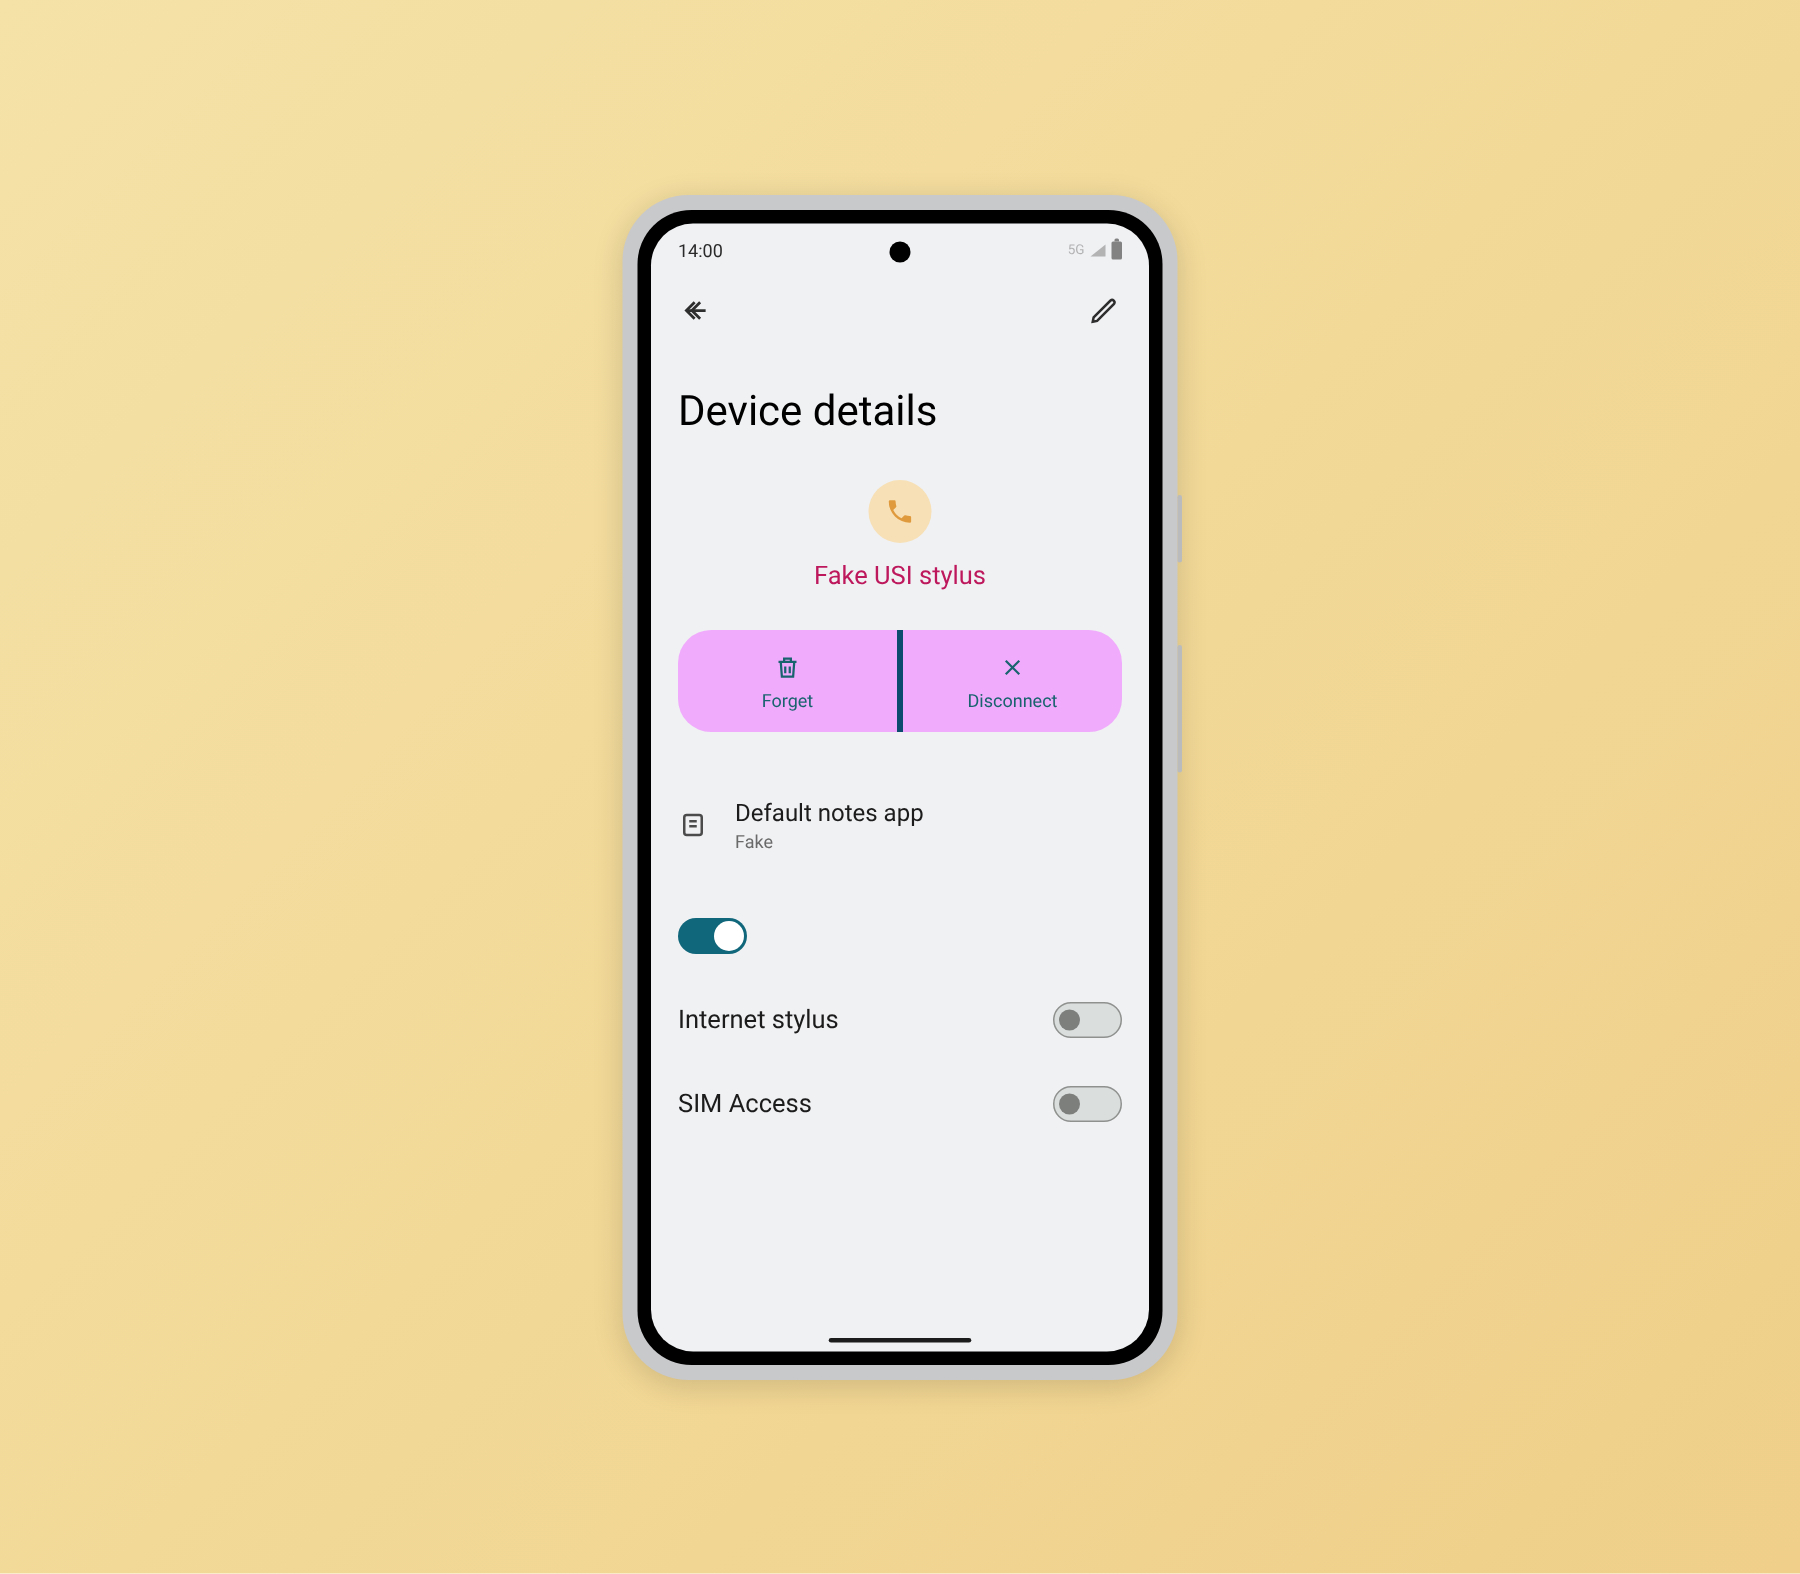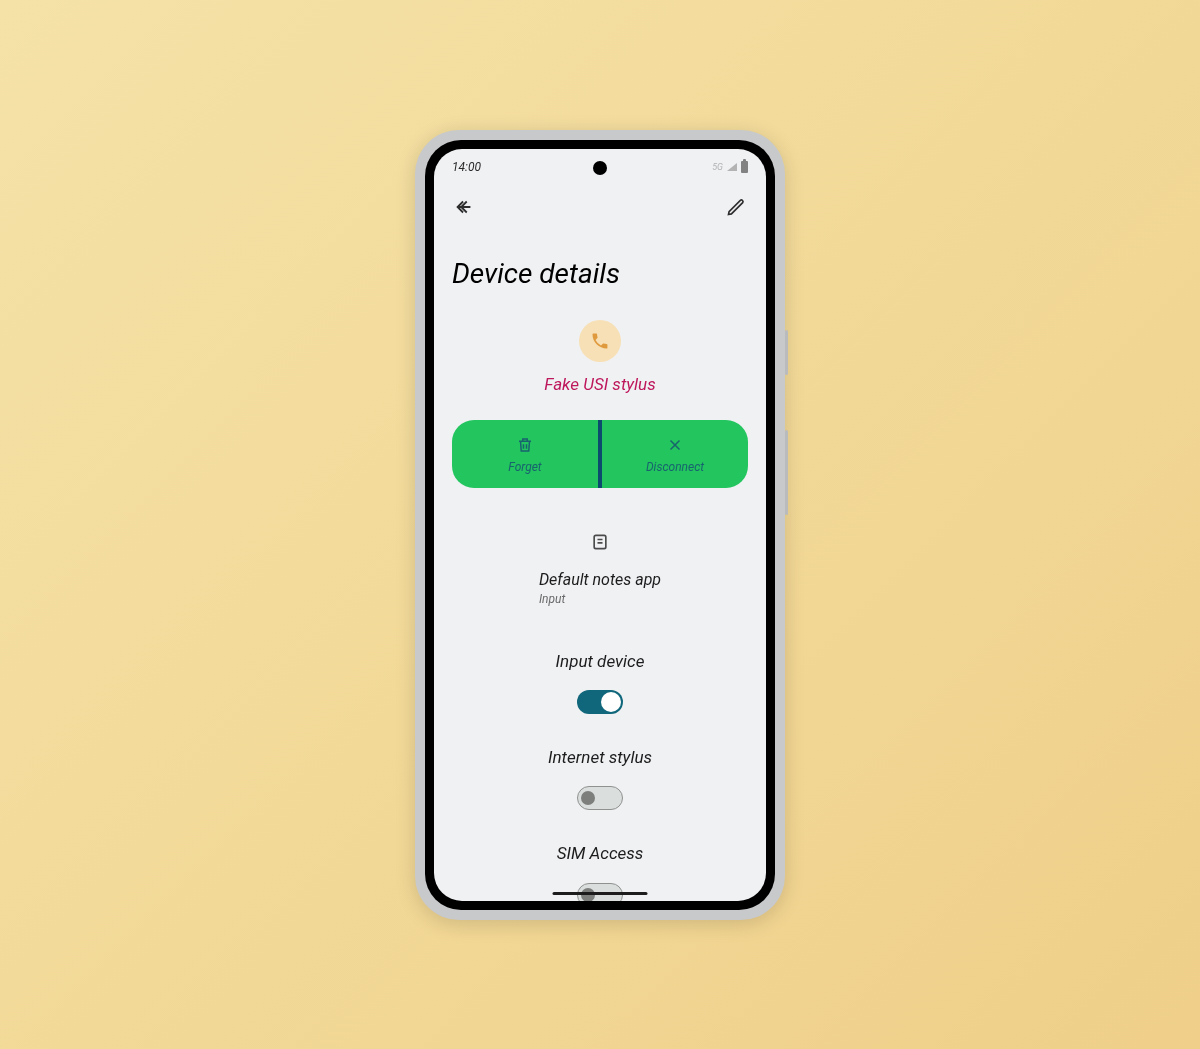--- a/index.html
+++ b/index.html
@@ -13,21 +13,20 @@
     font-family: Roboto, "Segoe UI", Arial, sans-serif;
   }
   .phone-frame {
     width: 370px;
     height: 790px;
     background: #c8c9cb;
     border-radius: 44px;
     padding: 10px;
     box-shadow: 0 4px 20px rgba(0,0,0,0.15);
     position: relative;
-    font-style: italic;
   }
   .phone-body {
     width: 100%;
     height: 100%;
     background: #000;
     border-radius: 36px;
     padding: 9px;
     position: relative;
   }
   .side-btn { position: absolute; background: #b9bbbd; border-radius: 2px; }
@@ -98,41 +97,40 @@
     background: #f7e0b5;
     border-radius: 50%;
     display: inline-flex;
     align-items: center; justify-content: center;
     color: #e09a3e;
     margin-bottom: 12px;
   }
   .device-name { font-size: 17px; color: #be185d; }
   .action-row {
     display: flex;
-    background: #22c55e;
+    background: #f0abfc;
     border-radius: 22px;
     overflow: hidden;
     margin-bottom: 30px;
   }
   .action-btn {
     flex: 1;
     padding: 16px 0 14px 0;
     text-align: center;
     cursor: pointer;
     color: #19636f;
     font-size: 12px;
   }
   .action-btn + .action-btn { border-left: 4px solid #0c4a6e; }
   .action-btn .icon { display: block; margin: 0 auto 6px auto; width: 18px; height: 18px; }
   .list-row {
     display: flex;
     align-items: center;
     padding: 14px 0;
     gap: 18px;
-    flex-direction: column;
   }
   .list-icon { width: 20px; height: 20px; color: #4b4b4b; flex: none; }
   .list-text { flex: 1; }
   .list-title { font-size: 16px; color: #1c1c1c; line-height: 1.3; }
   .list-sub { font-size: 12px; color: #6a6a6a; margin-top: 2px; }
   .toggle {
     width: 46px; height: 24px;
     border-radius: 12px;
     position: relative;
     flex: none;
@@ -227,30 +225,27 @@
 
         <div class="list-row">
           <span class="list-icon">
             <svg viewBox="0 0 24 24" width="20" height="20" fill="none" stroke="currentColor" stroke-width="2">
                 <rect x="5" y="4" width="14" height="16" rx="2"></rect>
                 <path d="M9 9h6M9 13h6"></path>
               </svg>
           </span>
           <div class="list-text">
             <div class="list-title">Default notes app</div>
-            <div class="list-sub">Input</div>
+            <div class="list-sub">Fake</div>
           </div>
         </div>
 
 
         <div class="section2">
           <div class="list-row">
-            <div class="list-text">
-                <div class="list-title">Input device</div>
-              </div>
             <div class="toggle on"></div>
           </div>
           <div class="list-row">
             <div class="list-text">
                 <div class="list-title">Internet stylus</div>
               </div>
             <div class="toggle off"></div>
           </div>
           <div class="list-row">
             <div class="list-text">

